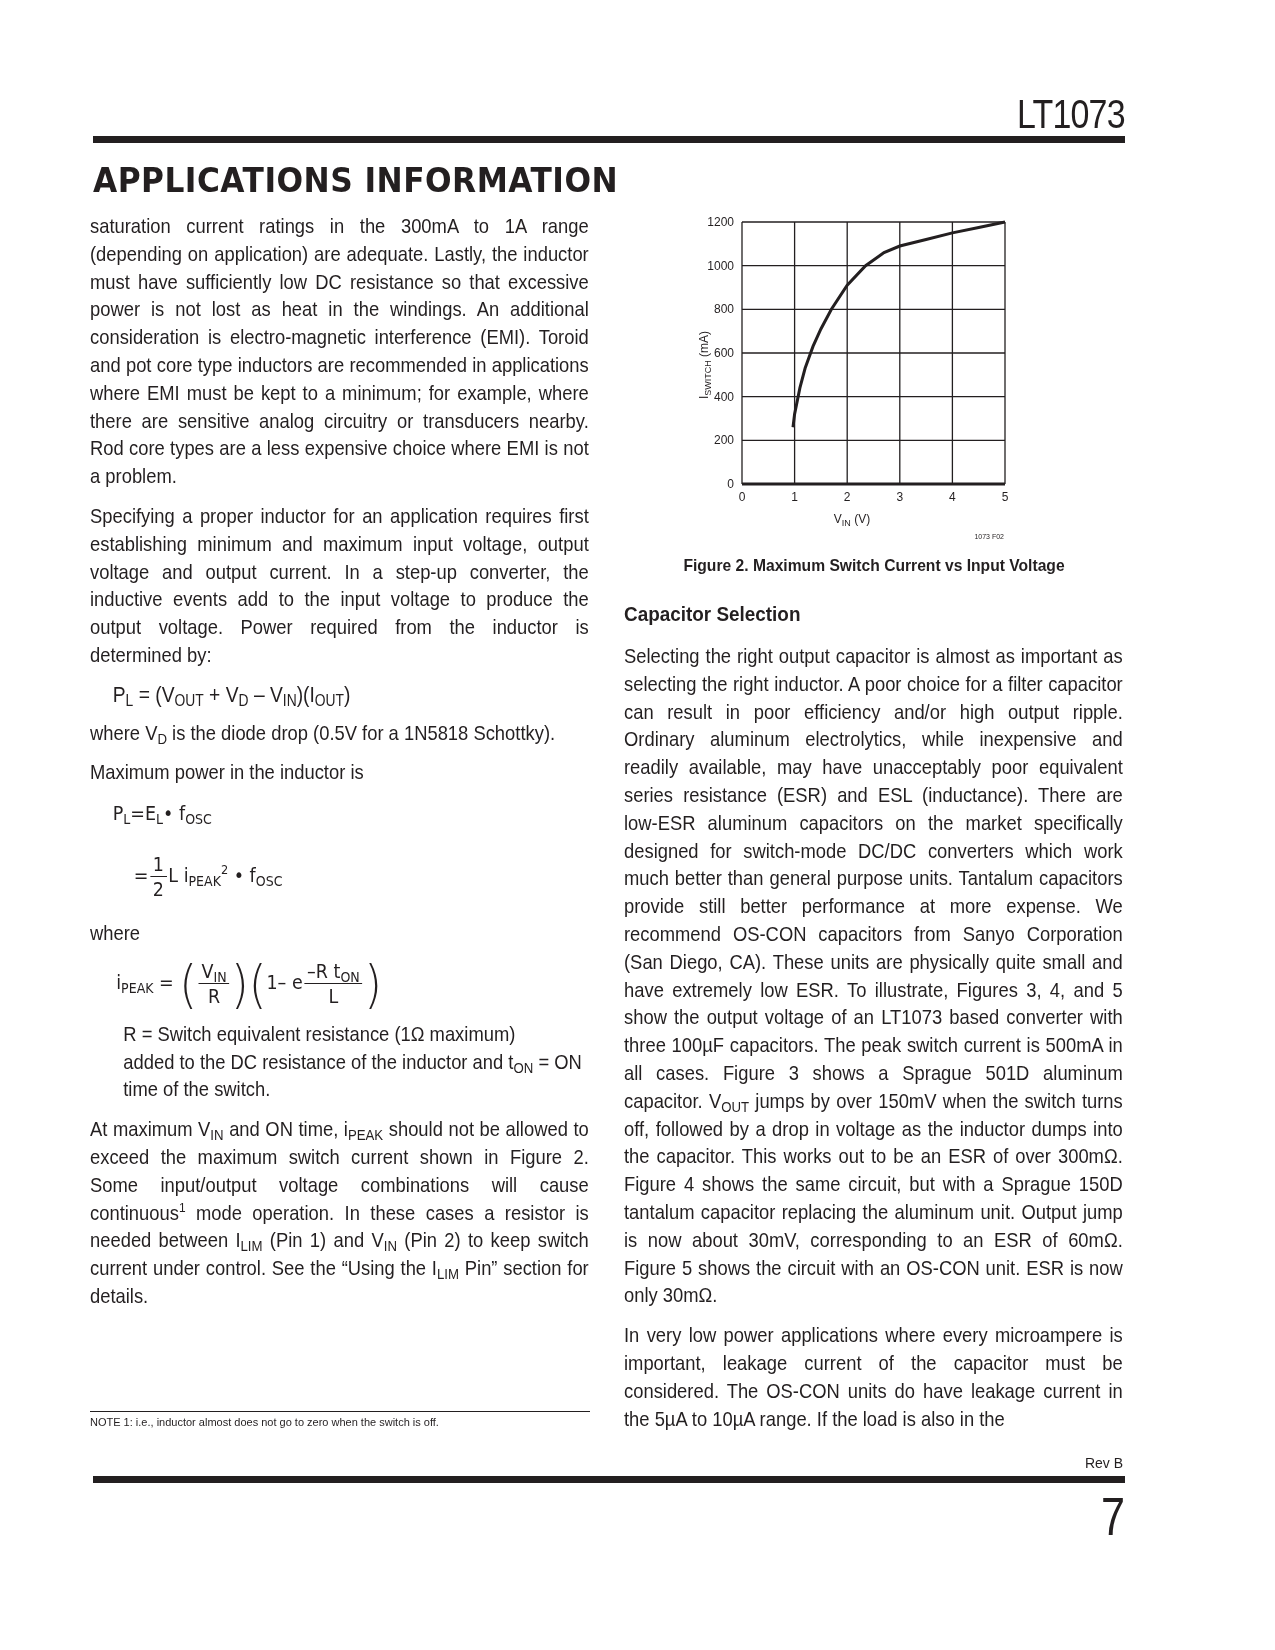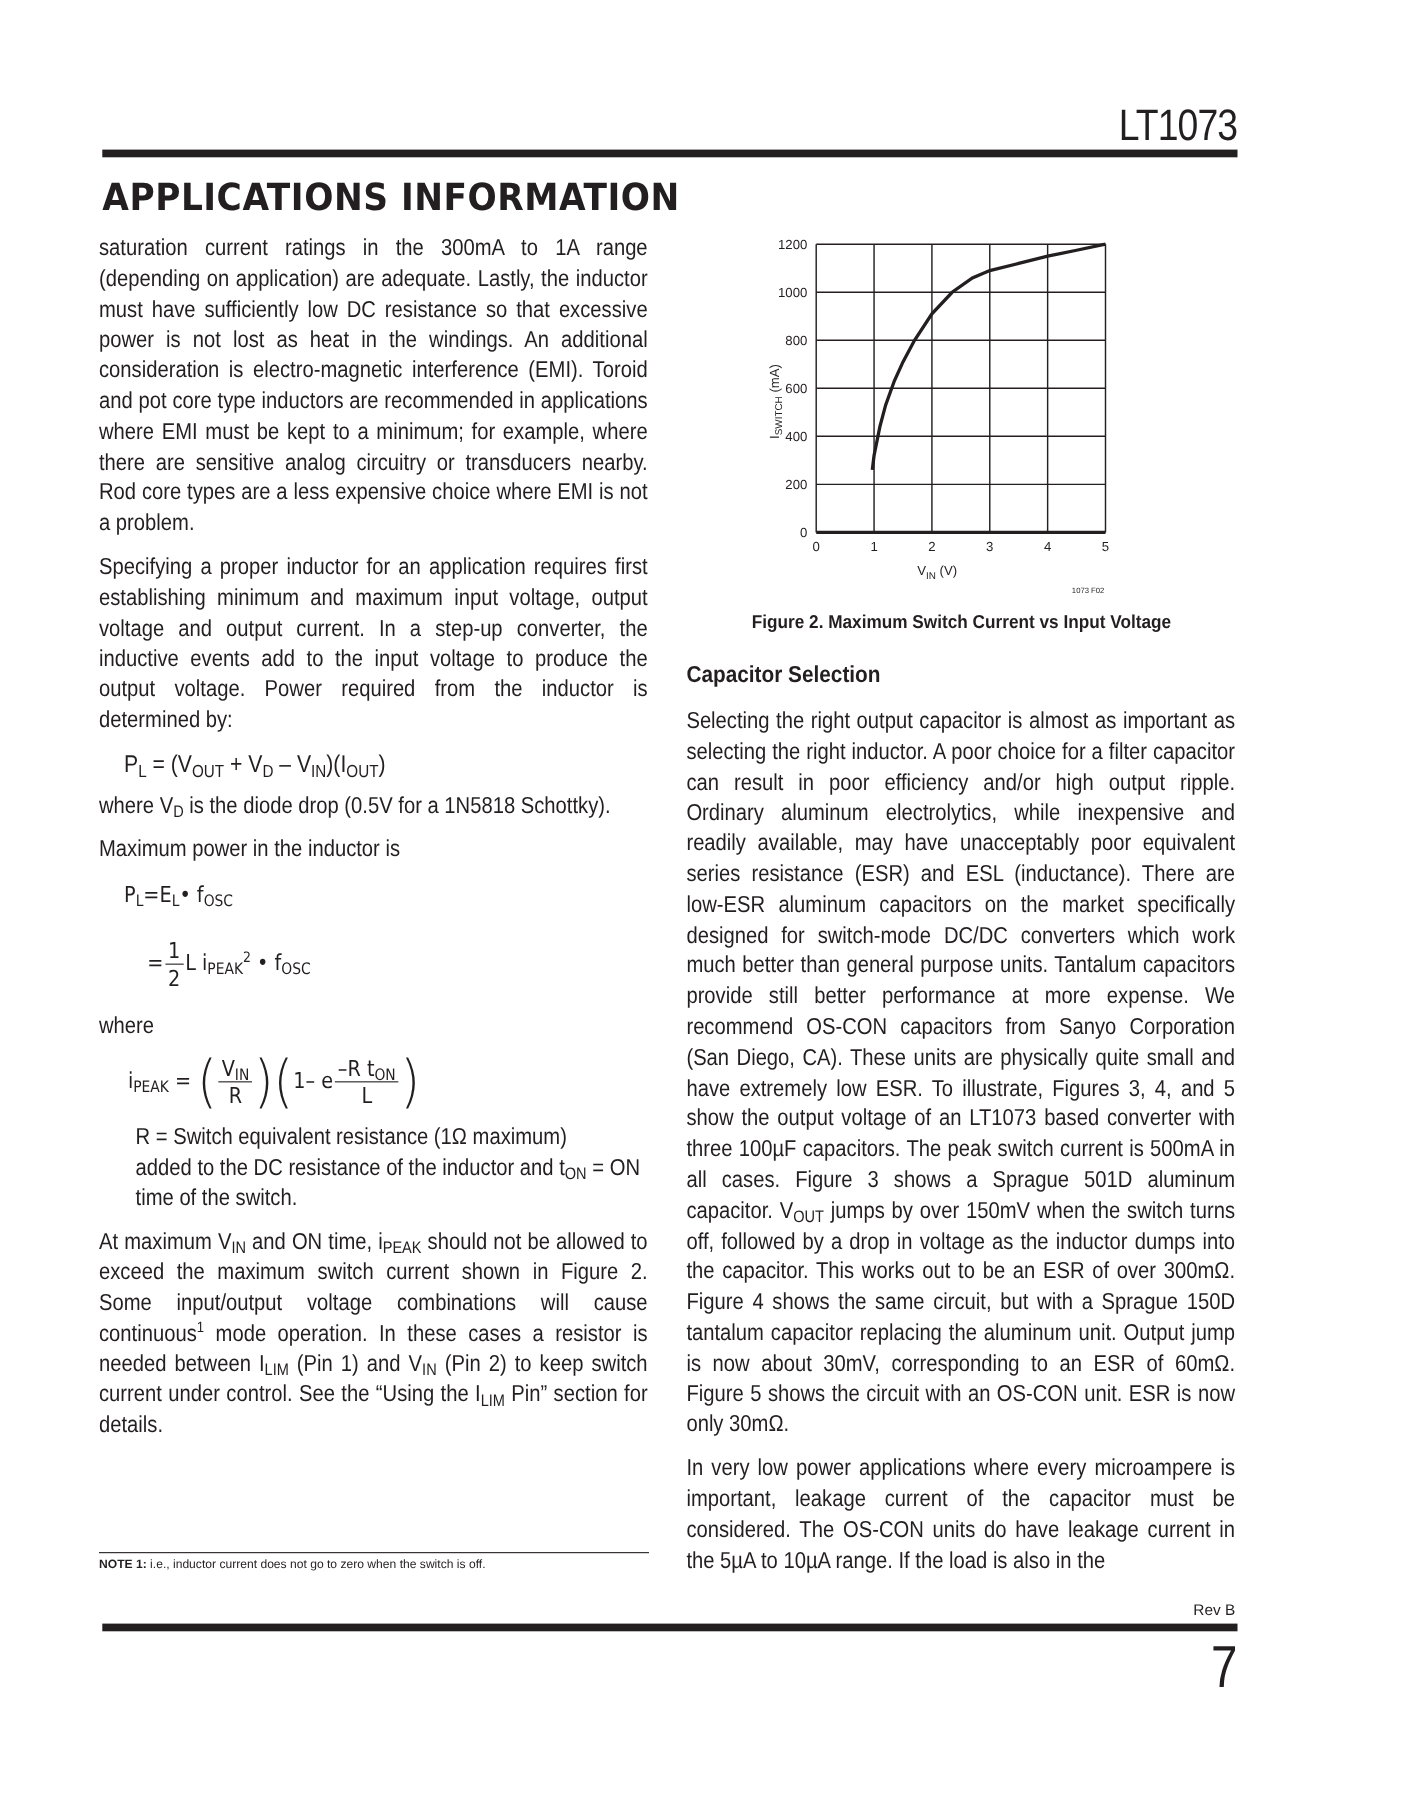--- a/index.html
+++ b/index.html
@@ -17,21 +17,21 @@
   sub{font-size:0.72em;vertical-align:-0.25em;line-height:0;}
   sup{font-size:0.65em;vertical-align:0.6em;line-height:0;}
   .eq-sans{font-family:"DejaVu Sans",sans-serif;font-size:20px;}
   .frac{display:inline-block;vertical-align:middle;text-align:center;margin:0 2px;}
   .frac .num{display:block;border-bottom:1.5px solid #231f20;padding:0 3px;line-height:24px;}
   .frac .den{display:block;line-height:24px;}
   .paren{font-size:52px;font-weight:100;vertical-align:middle;line-height:0;}
   .indent{margin-left:38px !important;text-align:left !important;}
   .footnote-rule{left:90px;top:1411px;width:500px;height:1px;background:#231f20;}
   .footnote{left:90px;top:1416px;font-size:11px;}
-  .footnote b{font-weight:bold;}
+  .footnote b{font-weight:normal;}
   .rev{right:152px;top:1455px;font-size:14px;}
   .pagenum{right:150px;top:1485px;font-size:54px;font-weight:300;transform:scaleX(0.8);transform-origin:right top;}
   .fig-cap{left:624px;top:556px;width:500px;text-align:center;font-size:17px;font-weight:bold;transform:scaleX(0.92);}
   .subhead{left:624px;top:602px;font-size:21px;font-weight:bold;transform:scaleX(0.9);transform-origin:left top;}
   svg text{font-family:"Liberation Sans",sans-serif;fill:#231f20;}
 </style>
 </head>
 <body>
 
 <div class="abs part">LT1073</div>
@@ -57,21 +57,21 @@
     <span>i</span><sub>PEAK</sub><span> =</span>
     <span class="paren">(</span><span class="frac"><span class="num"><span>V</span><sub>IN</sub></span><span class="den">R</span></span><span class="paren">)</span><span class="paren">(</span><span>1– e</span><span class="frac"><span class="num"><span>–R t</span><sub>ON</sub></span><span class="den">L</span></span><span class="paren">)</span>
   </div>
   <p class="indent" style="margin-bottom:0">R = Switch equivalent resistance (1Ω maximum)</p>
   <p class="indent" style="margin-bottom:0"><span>added to the DC resistance of the inductor and t</span><sub>ON</sub><span> = ON</span></p>
   <p class="indent">time of the switch.</p>
   <p><span>At maximum V</span><sub>IN</sub><span> and ON time, i</span><sub>PEAK</sub><span>  should not be allowed to exceed the maximum switch current shown in Figure 2. Some input/output voltage combinations will cause continuous</span><sup>1</sup><span> mode operation. In these cases a resistor is needed between I</span><sub>LIM</sub><span> (Pin 1) and V</span><sub>IN</sub><span> (Pin 2) to keep switch current under control. See the “Using the I</span><sub>LIM</sub><span> Pin” section for details.</span></p>
 </div>
 
 <div class="abs footnote-rule"></div>
-<div class="abs footnote"><b>NOTE 1:</b><span> i.e., inductor current does not go to zero when the switch is off.</span></div>
+<div class="abs footnote"><b>NOTE 1:</b><span> i.e., inductor almost does not go to zero when the switch is off.</span></div>
 
 <svg class="abs" style="left:690px;top:205px" width="340" height="345">
   <g id="grid">
       <line x1="52" x2="52" y1="17" y2="279" stroke="#231f20" stroke-width="1.3"></line>
       <line x1="104.6" x2="104.6" y1="17" y2="279" stroke="#231f20" stroke-width="1.3"></line>
       <line x1="157.2" x2="157.2" y1="17" y2="279" stroke="#231f20" stroke-width="1.3"></line>
       <line x1="209.79999999999998" x2="209.79999999999998" y1="17" y2="279" stroke="#231f20" stroke-width="1.3"></line>
       <line x1="262.4" x2="262.4" y1="17" y2="279" stroke="#231f20" stroke-width="1.3"></line>
       <line x1="315" x2="315" y1="17" y2="279" stroke="#231f20" stroke-width="1.3"></line>
       <line x1="52" x2="315" y1="279" y2="279" stroke="#231f20" stroke-width="3"></line>

